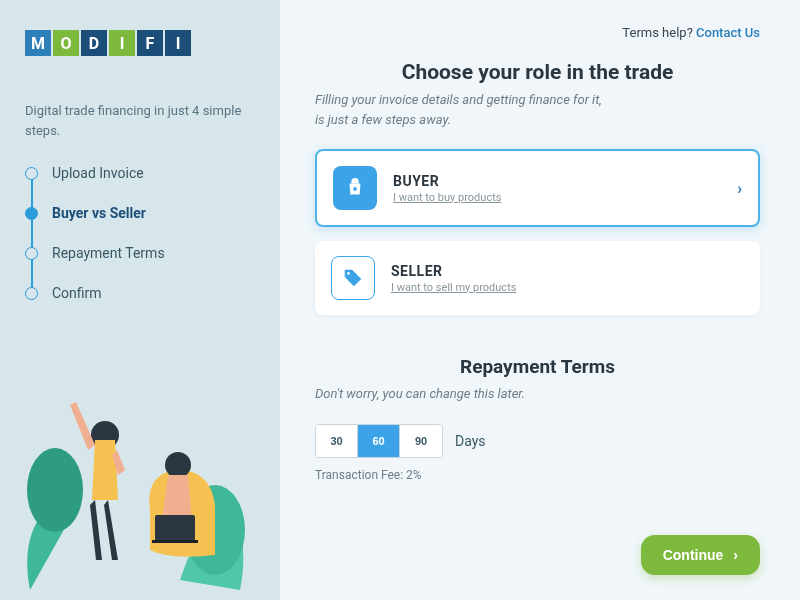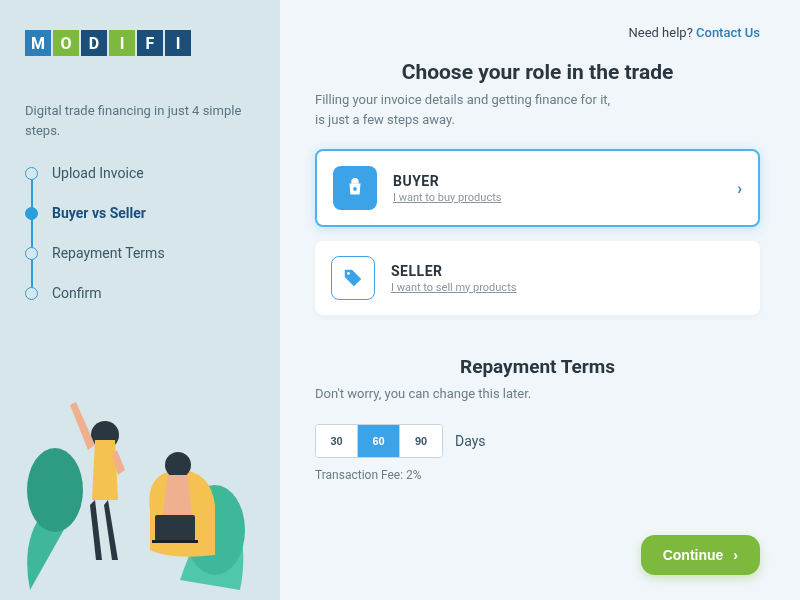--- a/index.html
+++ b/index.html
@@ -16,21 +16,21 @@
     .steps::before { content: ""; position: absolute; left: 6px; top: 12px; bottom: 12px; width: 1.5px; background: #2c9cdb; }
     .step { display: flex; align-items: center; gap: 14px; margin-bottom: 24px; position: relative; }
     .step-dot { width: 13px; height: 13px; border: 1.5px solid #2c9cdb; border-radius: 50%; background: #d6e6eb; position: relative; z-index: 1; }
     .step.active .step-dot { background: #2c9cdb; }
     .step-label { color: #3a5866; font-size: 14px; }
     .step.active .step-label { color: #1c4e7a; font-weight: 700; }
     .illustration { position: absolute; bottom: 0; left: 0; width: 280px; height: 240px; }
     .help { text-align: right; font-size: 13px; color: #3a4550; margin-bottom: 20px; }
     .help a { color: #2c7fb8; text-decoration: none; font-weight: 500; }
     .title { font-size: 21px; font-weight: 700; color: #2a3640; margin-bottom: 6px; text-align: center; }
-    .desc { font-size: 13px; color: #6d7d87; line-height: 1.5; margin-bottom: 20px; }
+    .desc { font-size: 13px; color: #6d7d87; line-height: 1.5; margin-bottom: 20px; font-style: italic; }
     .card { background: #fff; border-radius: 8px; padding: 15px 16px; display: flex; align-items: center; gap: 16px; margin-bottom: 14px; box-shadow: 0 2px 6px rgba(0,0,0,0.04); cursor: pointer; position: relative; }
     .card.selected { border: 2px solid #4fb3e8; box-shadow: 0 2px 10px rgba(79,179,232,0.3); }
     .card-icon { width: 44px; height: 44px; border-radius: 8px; display: flex; align-items: center; justify-content: center; }
     .card-icon.filled { background: #3ca3e8; }
     .card-icon.outline { border: 1.5px solid #3ca3e8; background: #fff; }
     .card-text { flex: 1; }
     .card-title { font-weight: 700; font-size: 14px; color: #2a3640; letter-spacing: 0.5px; }
     .card-desc { font-size: 11px; color: #8a969e; margin-top: 2px; text-decoration: underline; }
     .chevron { color: #2c7fb8; font-size: 16px; font-weight: 700; }
     .section2 { margin-top: 40px; }
@@ -92,21 +92,21 @@
 
     <circle cx="178" cy="105" r="13" fill="#2a3640"></circle>
     <path d="M 168 115 L 188 115 L 192 160 L 162 160 Z" fill="#f0b090"></path>
     <rect x="155" y="155" width="40" height="26" rx="2" fill="#2a3640"></rect>
     <rect x="152" y="180" width="46" height="3" fill="#1a2228"></rect>
   </svg>
 </div>
 
 <div class="main">
   <div class="help">
-    <span>Need help? </span><a href="#">Contact Us</a>
+    <span>Terms help? </span><a href="#">Contact Us</a>
   </div>
 
   <div class="title">Choose your role in the trade</div>
   <div class="desc" style="white-space:pre-line">Filling your invoice details and getting finance for it,
 is just a few steps away.</div>
 
   <div id="cards">
       <div class="card selected">
         <div class="card-icon filled">
           <svg width="22" height="22" viewBox="0 0 24 24">

